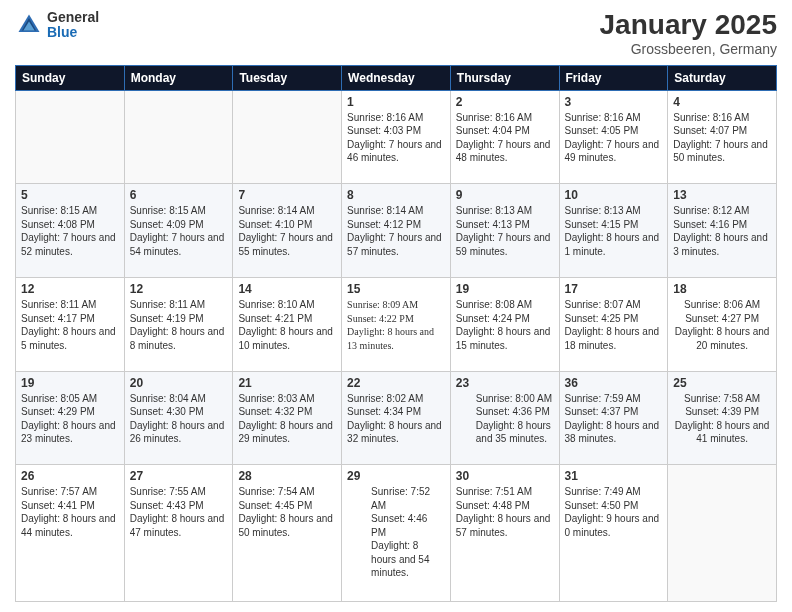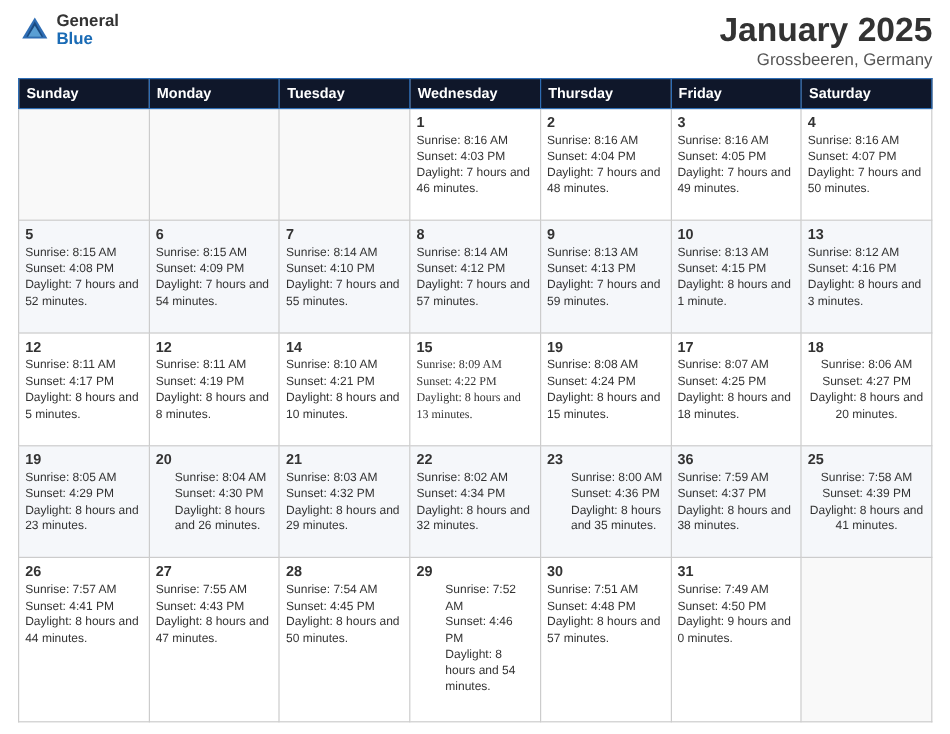--- a/index.html
+++ b/index.html
@@ -260,21 +260,21 @@
         </tr>
         <tr>
           <td>
             <div class="day-number">19</div>
             <div class="day-info" style="white-space: pre-line;">Sunrise: 8:05 AM
 Sunset: 4:29 PM
 Daylight: 8 hours and 23 minutes.</div>
           </td>
           <td>
             <div class="day-number">20</div>
-            <div class="day-info" style="white-space: pre-line; margin-left: 16px;">Sunrise: 8:04 AM
+            <div class="day-info" style="white-space: pre-line;">Sunrise: 8:04 AM
 Sunset: 4:30 PM
 Daylight: 8 hours and 26 minutes.</div>
           </td>
           <td>
             <div class="day-number">21</div>
             <div class="day-info" style="white-space: pre-line;">Sunrise: 8:03 AM
 Sunset: 4:32 PM
 Daylight: 8 hours and 29 minutes.</div>
           </td>
           <td>

